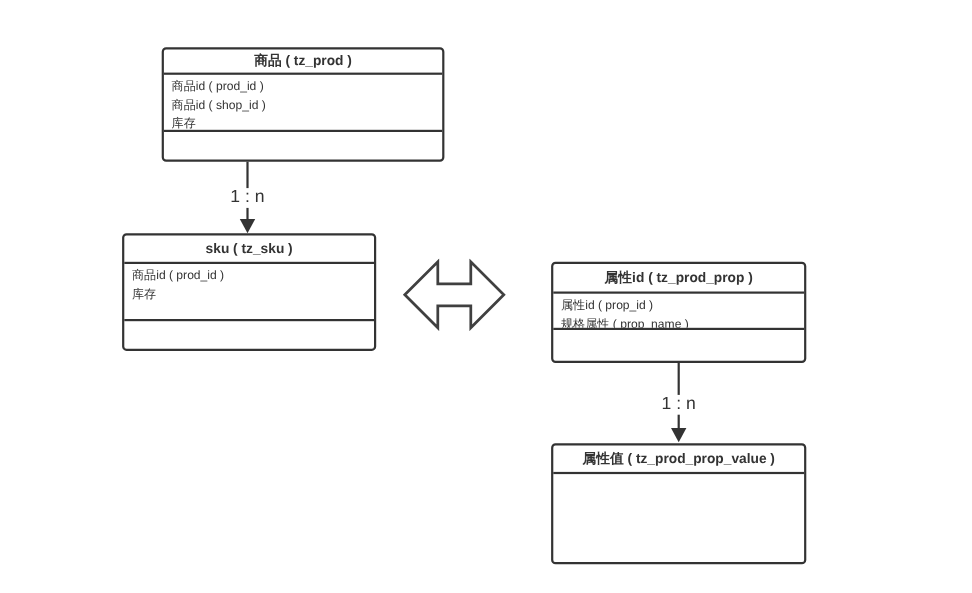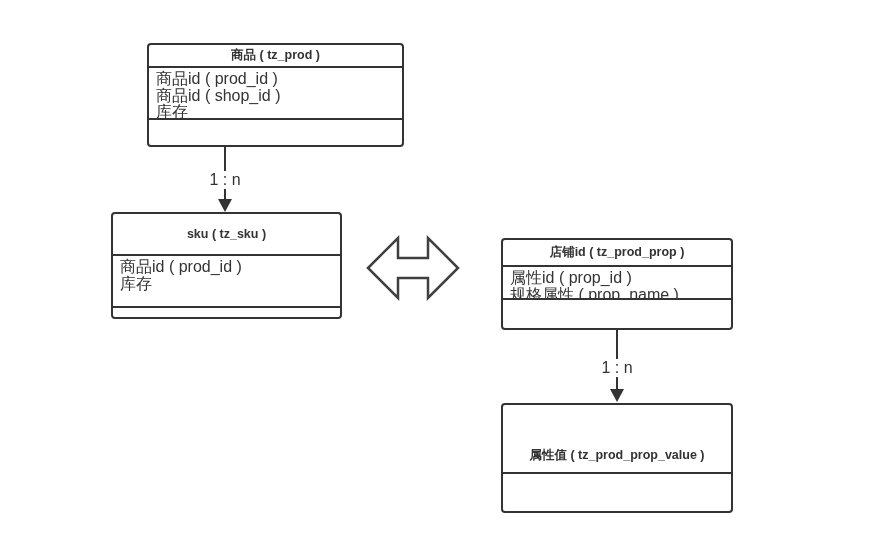--- a/index.html
+++ b/index.html
@@ -33,21 +33,21 @@
     text-align: center;
     display: flex;
     align-items: center;
     justify-content: center;
     white-space: nowrap;
   }
   .entity-fields {
     box-sizing: border-box;
     border-bottom: 2px solid #333333;
     padding: 3px 0 0 7px;
-    font-size: 16px;
+    font-size: 11px;
     line-height: 16.5px;
     overflow: hidden;
   }
   .entity-field { white-space: nowrap; }
   .entity-footer { flex: 1 1 auto; }
 
   .rel-line {
     position: absolute;
     width: 2px;
     background: #333333;
@@ -88,43 +88,43 @@
       <div class="entity-field">库存</div>
     </div>
     <div class="entity-footer"></div>
   </div>
 
   <div class="rel-line" style="left:224px; top:147px; height:53px;"></div>
   <div class="rel-arrowhead" style="left:218px; top:199px;"></div>
   <div class="rel-label" style="left:225px; top:180px;">1 : n</div>
 
   <div class="entity" style="left:111px; top:212px; width:231px; height:107px;">
-    <div class="entity-title" style="height:42px;">sku ( tz_sku )</div>
+    <div class="entity-title" style="height:26px;">sku ( tz_sku )</div>
     <div class="entity-fields" style="height:52px;">
       <div class="entity-field">商品id ( prod_id )</div>
       <div class="entity-field">库存</div>
     </div>
     <div class="entity-footer"></div>
   </div>
 
   <svg class="double-arrow" width="94" height="66" viewBox="0 0 94 66">
     <polygon points="2,33 32,3 32,23 62,23 62,3 92,33 62,63 62,43 32,43 32,63" fill="#ffffff" stroke="#404040" stroke-width="2.5" stroke-linejoin="miter"></polygon>
   </svg>
 
   <div class="entity" style="left:501px; top:238px; width:232px; height:92px;">
-    <div class="entity-title" style="height:27px;">店铺id ( tz_prod_prop )</div>
+    <div class="entity-title" style="height:27px;">属性id ( tz_prod_prop )</div>
     <div class="entity-fields" style="height:33px;">
       <div class="entity-field">属性id ( prop_id )</div>
       <div class="entity-field">规格属性 ( prop_name )</div>
     </div>
     <div class="entity-footer"></div>
   </div>
 
   <div class="rel-line" style="left:616px; top:330px; height:60px;"></div>
   <div class="rel-arrowhead" style="left:610px; top:389px;"></div>
   <div class="rel-label" style="left:617px; top:368px;">1 : n</div>
 
   <div class="entity" style="left:501px; top:403px; width:232px; height:110px;">
-    <div class="entity-title" style="height:36px;margin-top:33px;">属性值 ( tz_prod_prop_value )</div>
+    <div class="entity-title" style="height:26px;">属性值 ( tz_prod_prop_value )</div>
     <div class="entity-footer"></div>
   </div>
 
 </div>
 
 </body></html>

